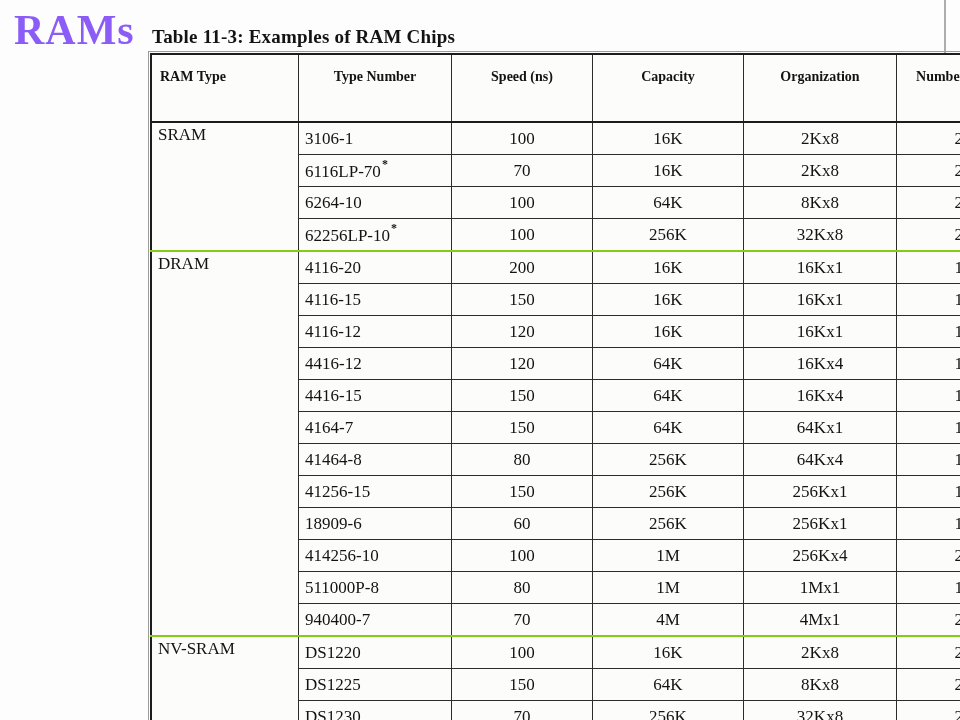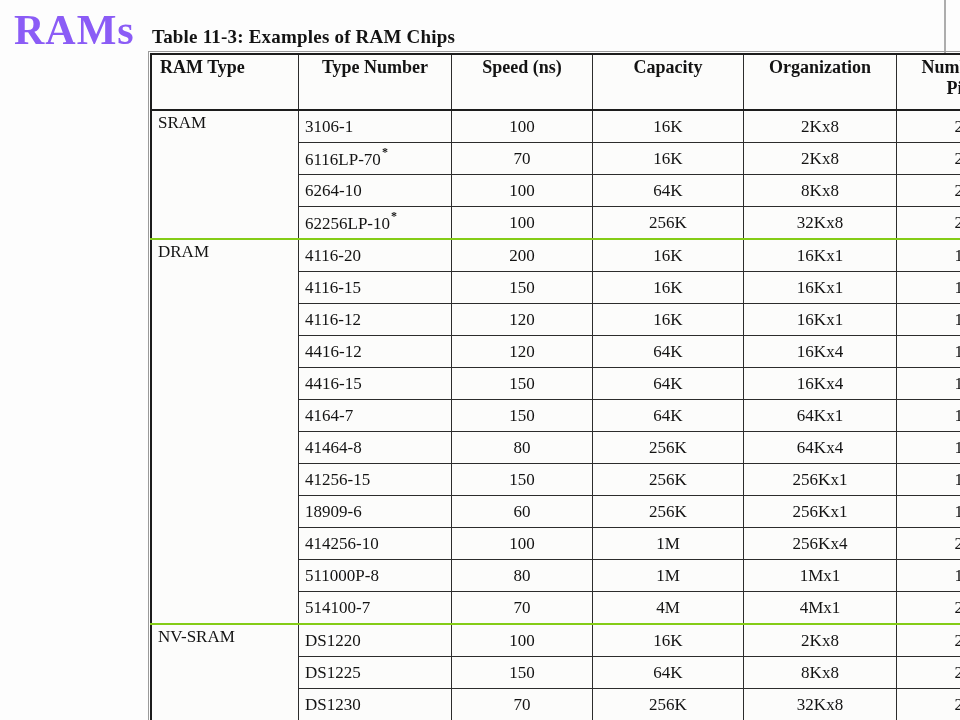--- a/index.html
+++ b/index.html
@@ -57,24 +57,24 @@
     border: 1px solid #2c2c2c;
     font-size: 17px;
     padding: 2px 6px;
     height: 27px;
     line-height: 1.15;
     overflow: hidden;
     white-space: nowrap;
   }
   table.ram-table th {
     font-weight: bold;
-    font-size: 18px;
+    font-size: 14px;
     height: 50px;
     vertical-align: top;
-    padding-top: 2px;
+    padding-top: 14px;
     border-bottom: 2px solid #1c1c1c;
     text-align: center;
     white-space: normal;
   }
   table.ram-table th.col-type { text-align: left; padding-left: 8px; }
   td.cell-type {
     vertical-align: top;
     text-align: left;
     padding-left: 8px;
     padding-top: 4px;
@@ -213,21 +213,21 @@
           <td class="cell-center">20</td>
         </tr>
         <tr>
           <td class="cell-part">511000P-8</td>
           <td class="cell-center">80</td>
           <td class="cell-center">1M</td>
           <td class="cell-center">1Mx1</td>
           <td class="cell-center">18</td>
         </tr>
         <tr>
-          <td class="cell-part">514100-7</td>
+          <td class="cell-part">940400-7</td>
           <td class="cell-center">70</td>
           <td class="cell-center">4M</td>
           <td class="cell-center">4Mx1</td>
           <td class="cell-center">20</td>
         </tr>
         <tr class="group-start">
           <td class="cell-type" rowspan="3">NV-SRAM</td>
           <td class="cell-part">DS1220</td>
           <td class="cell-center">100</td>
           <td class="cell-center">16K</td>

